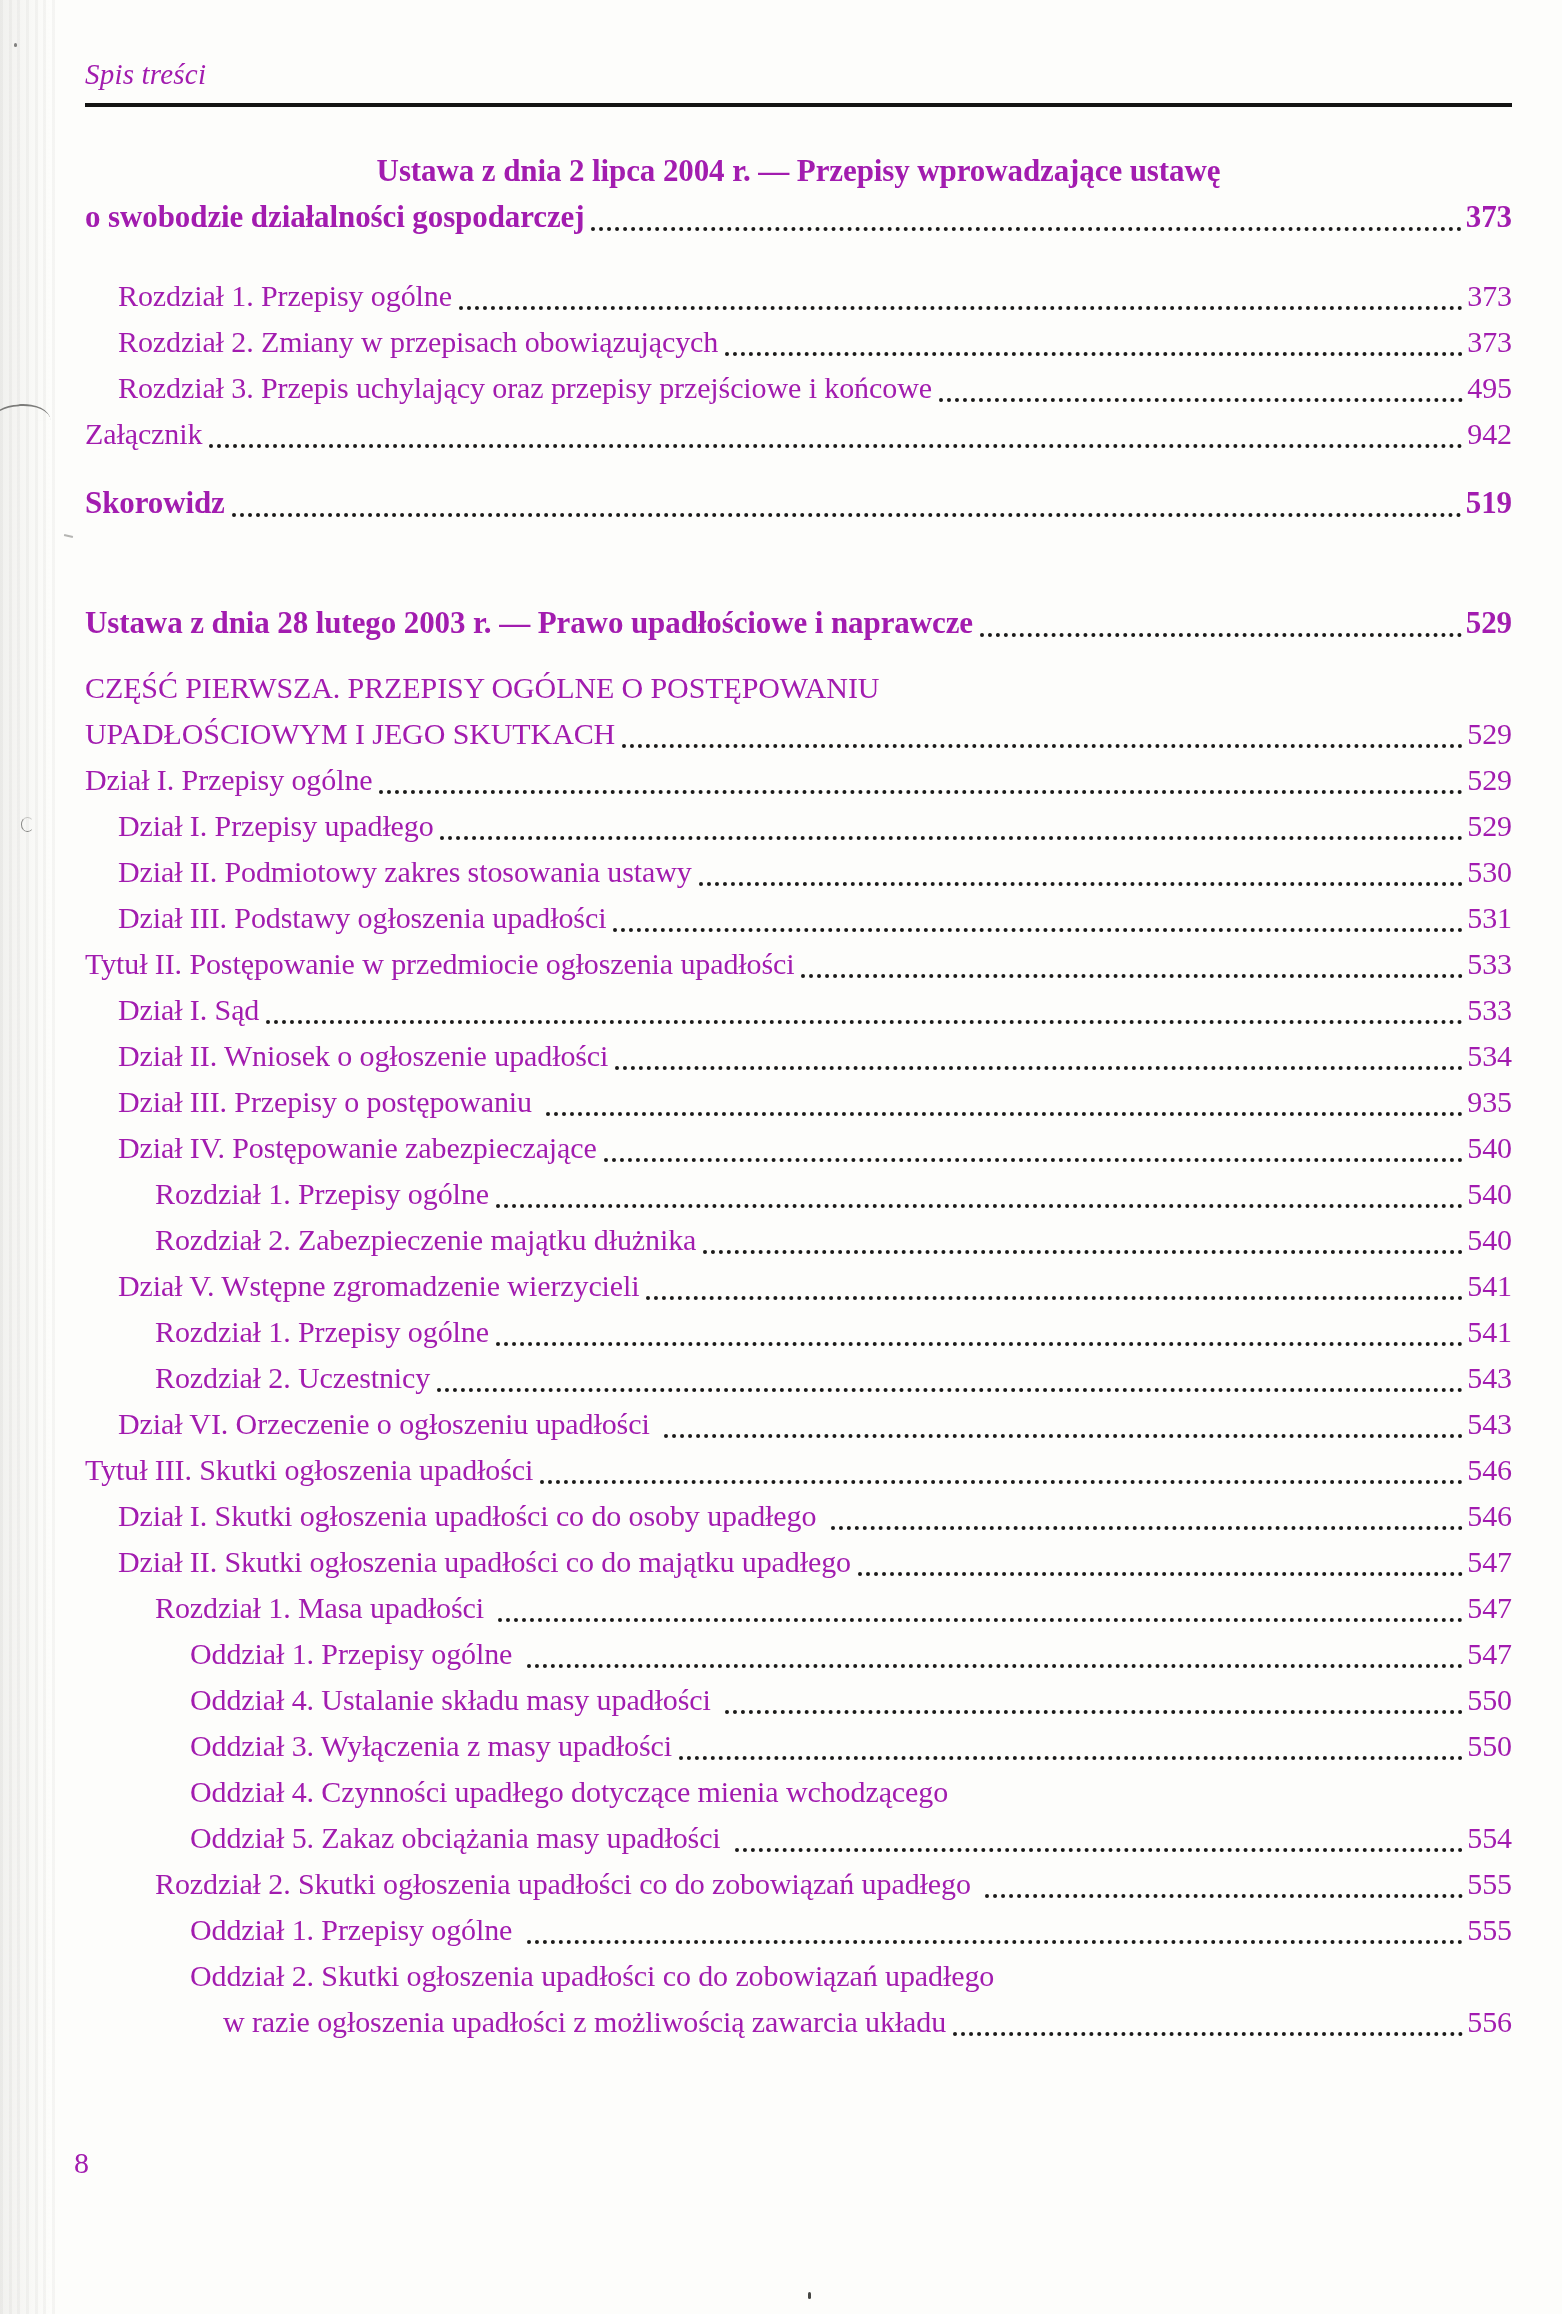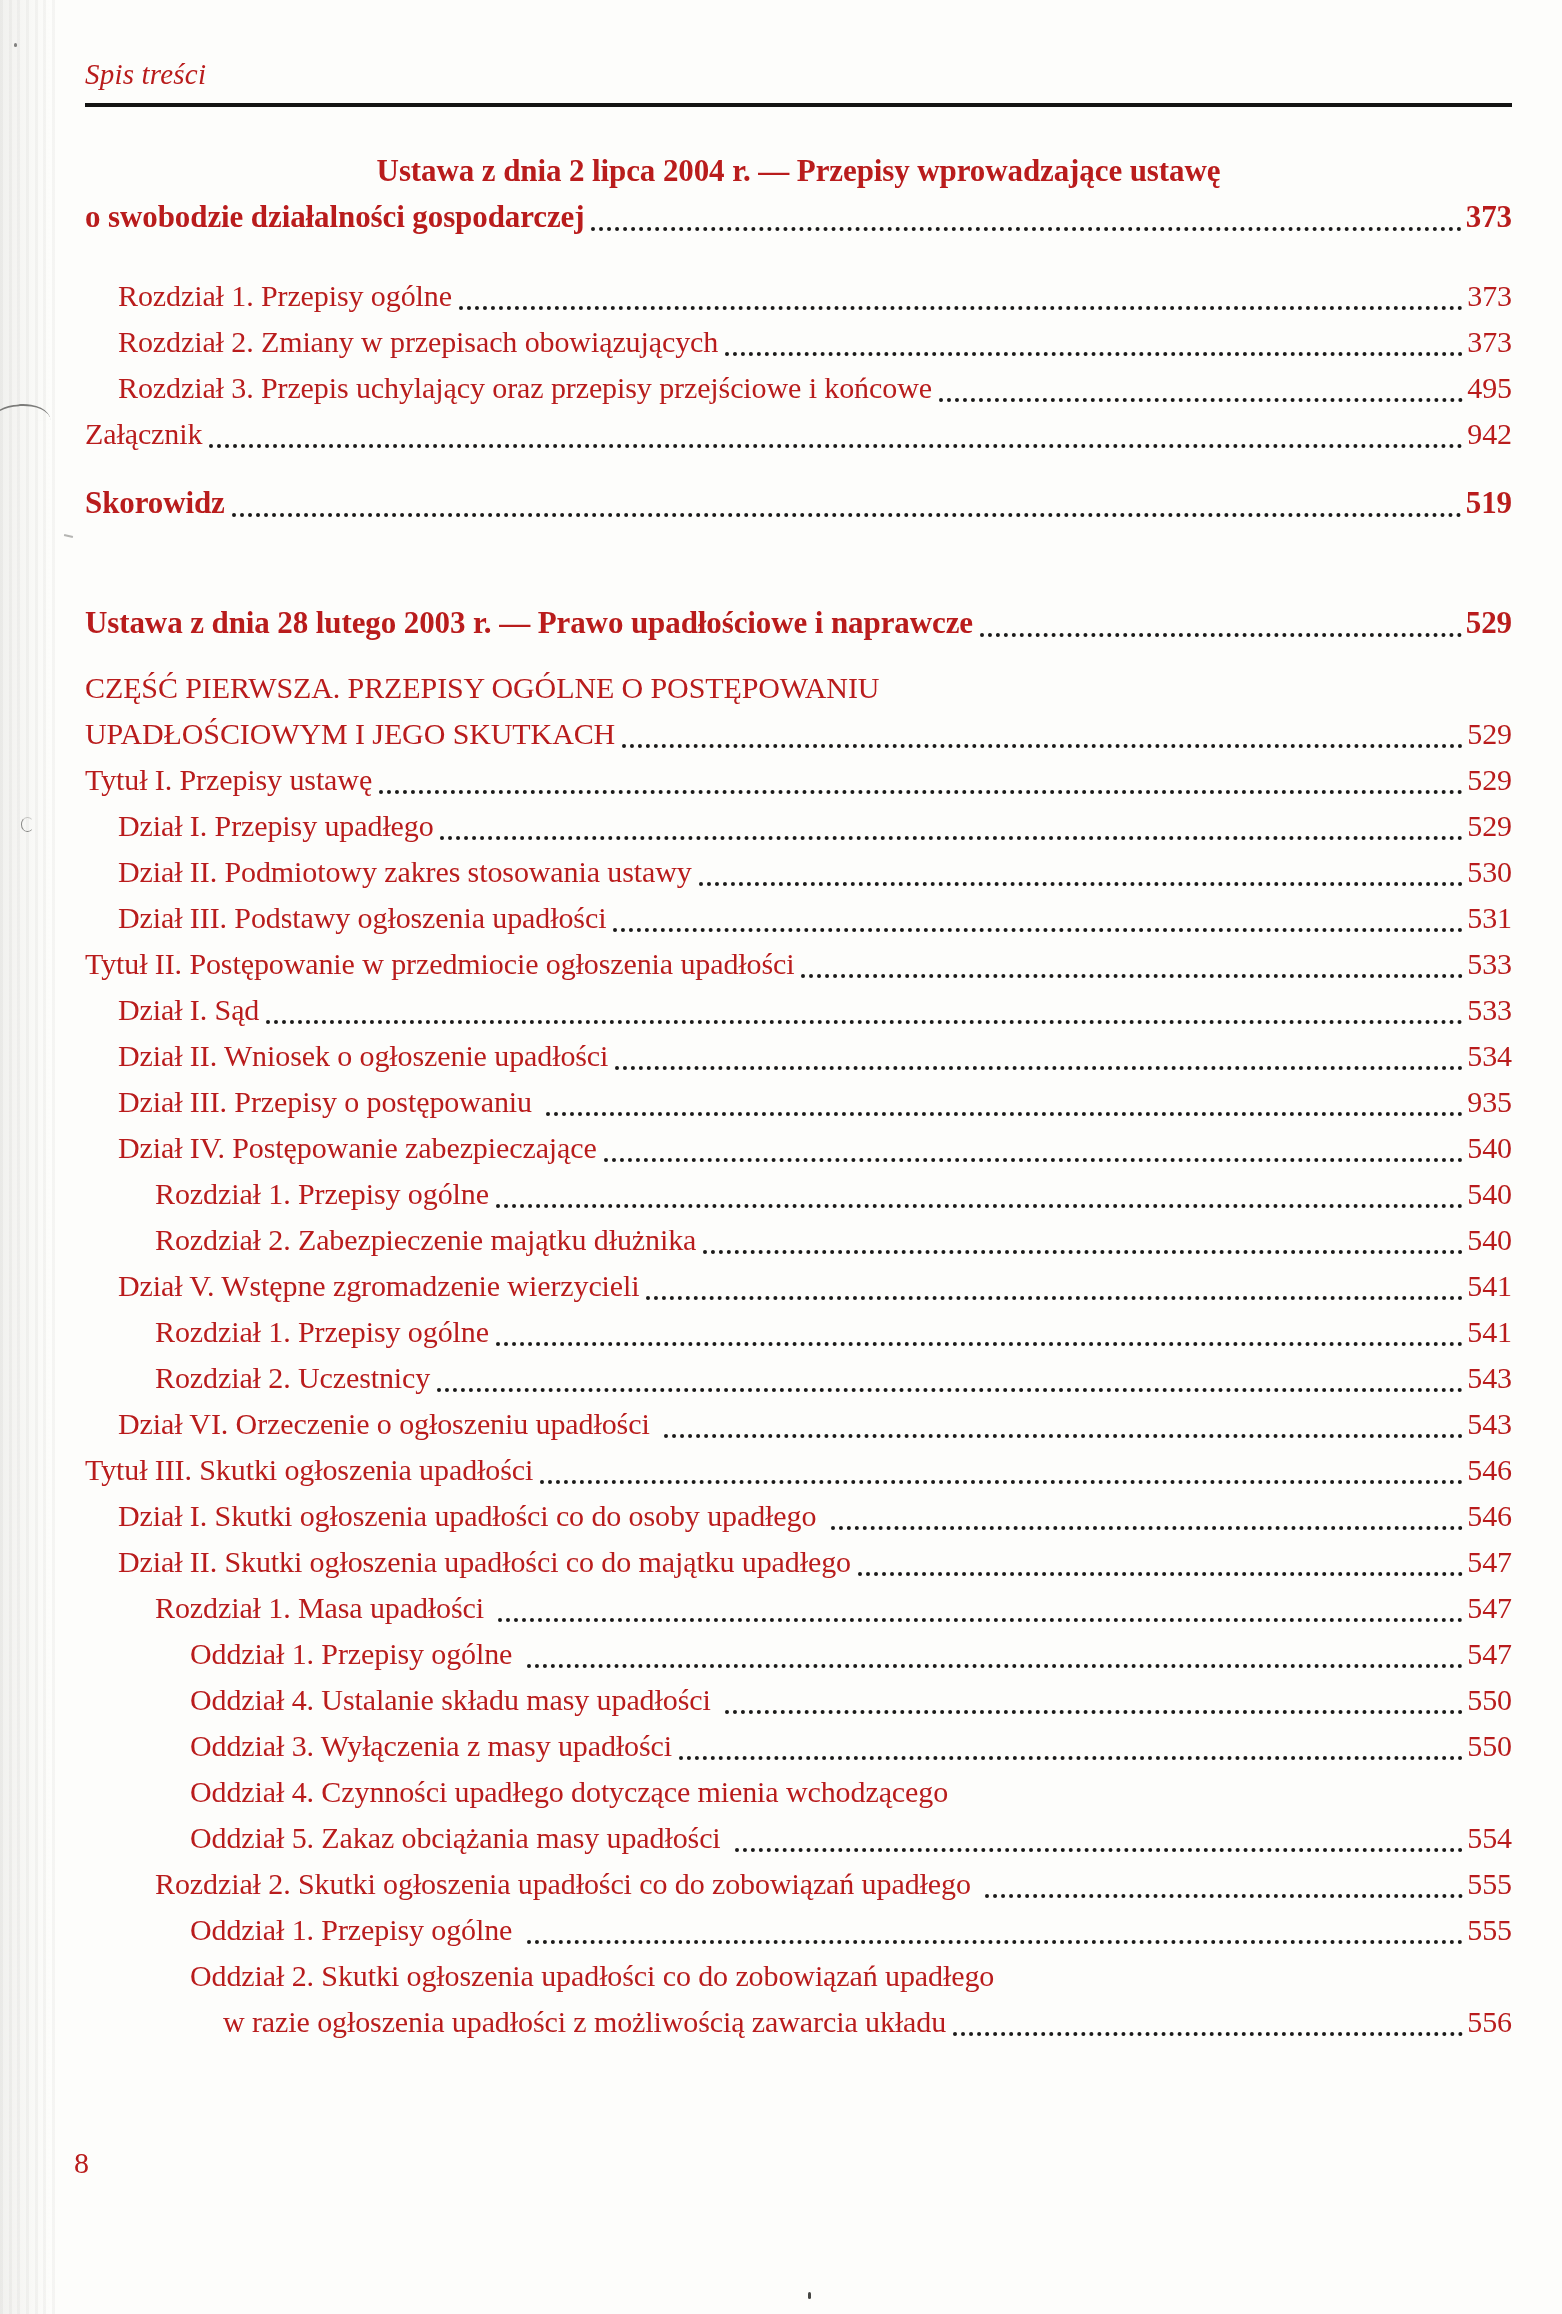--- a/index.html
+++ b/index.html
@@ -1,21 +1,21 @@
 <!DOCTYPE html>
 <html lang="pl"><head>
 <meta charset="utf-8">
 <style>
   html,body{margin:0;padding:0;background:#d9d9d6;}
   .page{
     position:relative;
     width:1562px;height:2314px;
     margin:0 auto;
     background:#fdfdfb;
-    color:#b91c1c;
+    color:#a21caf;
     font-family:"Liberation Serif",serif;
     box-sizing:border-box;
     padding:56px 50px 0 85px;
     overflow:hidden;
   }
   
   .running-head{
     font-style:italic;
     font-size:29px;
     line-height:37px;
@@ -126,21 +126,21 @@
       </div>
       <div class="row ind-0 gap-md2">
         <span class="txt">CZĘŚĆ PIERWSZA. PRZEPISY OGÓLNE O POSTĘPOWANIU</span>
       </div>
       <div class="row ind-0">
         <span class="txt">UPADŁOŚCIOWYM I JEGO SKUTKACH</span>
         <span class="leader"></span>
         <span class="page-num">529</span>
       </div>
       <div class="row ind-0">
-        <span class="txt">Tytuł I. Przepisy ustawę</span>
+        <span class="txt">Dział I. Przepisy ogólne</span>
         <span class="leader"></span>
         <span class="page-num">529</span>
       </div>
       <div class="row ind-1">
         <span class="txt">Dział I. Przepisy upadłego</span>
         <span class="leader"></span>
         <span class="page-num">529</span>
       </div>
       <div class="row ind-1">
         <span class="txt">Dział II. Podmiotowy zakres stosowania ustawy</span>

